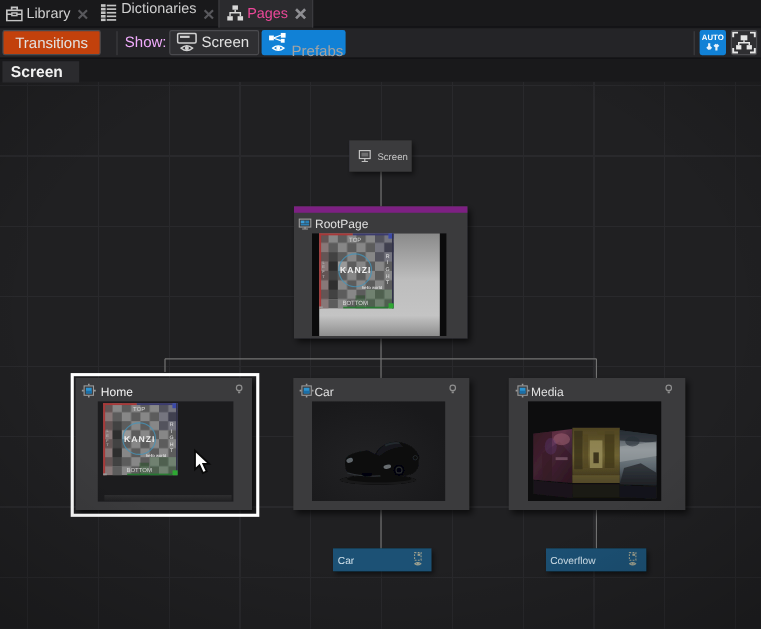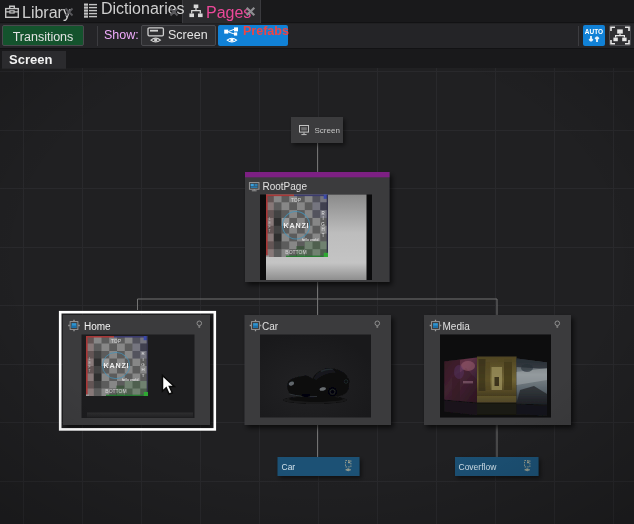--- a/index.html
+++ b/index.html
@@ -1,18 +1,18 @@
 <!DOCTYPE html>
 <html><head><meta charset="utf-8">
 <style>
 html,body{margin:0;padding:0;width:634px;height:524px;background:#202022;overflow:hidden}
 *{box-sizing:border-box}
 body{font-family:"Liberation Sans",sans-serif}
 .abs{position:absolute}
-.tabtxt{font-size:16px;color:#cfcfcf}
+.tabtxt{font-size:12px;color:#cfcfcf}
 .r2txt{font-size:12.5px;color:#e2e2e2}
 </style></head>
 <body>
 
 <div class="abs" style="left:0;top:0;width:634px;height:23px;background:#19191b;border-bottom:1px solid #121214">
 
   <div class="abs" style="left:182px;top:0;width:79px;height:23px;background:#2b2b2e;border-left:1px solid #3a3a3e;border-right:1px solid #3a3a3e"></div>
 
   <svg class="abs" style="left:5px;top:5px" width="14" height="13" viewBox="0 0 14 13">
     <rect x="0.7" y="3.6" width="12.6" height="8.7" fill="none" stroke="#c4c4c4" stroke-width="1.4"></rect>
@@ -52,21 +52,21 @@
     </g>
     <path d="M7 4.1 L7 6.7 M2.7 9.5 L2.7 6.7 L11.3 6.7 L11.3 9.5" fill="none" stroke="#d8d8d8" stroke-width="1.2"></path>
   </svg>
   <span class="abs tabtxt" style="left:206px;top:4px;color:#ec4899">Pages</span>
   <svg class="abs" style="left:245px;top:6px" width="11" height="11" viewBox="0 0 11 11">
     <path d="M1.7 1.7 L9.3 9.3 M9.3 1.7 L1.7 9.3" stroke="#8e8e92" stroke-width="2.2"></path>
   </svg>
 </div>
 
 <div class="abs" style="left:0;top:24px;width:634px;height:24px;background:#242427">
-  <div class="abs" style="left:2px;top:1px;width:82px;height:21px;background:#14532d;border:1px solid #4a4a4e;border-radius:2px;text-align:center;line-height:19px" class2="btn"><span class="r2txt">Transitions</span></div>
+  <div class="abs" style="left:2px;top:1px;width:82px;height:21px;background:#c2410c;border:1px solid #4a4a4e;border-radius:2px;text-align:center;line-height:19px" class2="btn"><span class="r2txt">Transitions</span></div>
   <div class="abs" style="left:97px;top:2px;width:1px;height:20px;background:#3c3c40"></div>
   <span class="abs r2txt" style="left:104px;top:4px;color:#f0abfc">Show:</span>
 
   <div class="abs" style="left:141px;top:1px;width:75px;height:21px;background:#2f2f32;border:1px solid #4a4a4e;border-radius:2px"></div>
   <svg class="abs" style="left:147px;top:3px" width="18" height="17" viewBox="0 0 18 17">
     <rect x="1" y="0.8" width="15.4" height="8" rx="1.2" fill="none" stroke="#d0d0d0" stroke-width="1.3"></rect>
     <rect x="3" y="2.8" width="8" height="1.8" fill="#d0d0d0"></rect>
     <path d="M3.9 13.1 Q8.7 9.2 13.5 13.1 Q8.7 17 3.9 13.1 Z" fill="none" stroke="#d0d0d0" stroke-width="1.1"></path>
     <circle cx="8.7" cy="13.1" r="1.7" fill="#d0d0d0"></circle>
   </svg>
@@ -76,21 +76,21 @@
   <svg class="abs" style="left:223px;top:3px" width="18" height="17" viewBox="0 0 18 17">
     <g fill="#fff">
       <rect x="1.2" y="2.6" width="4" height="4"></rect>
       <rect x="11" y="0.4" width="4" height="4"></rect>
       <rect x="11" y="5.4" width="3.2" height="3.2"></rect>
     </g>
     <path d="M5.2 4.6 L11 2.4 M5.2 4.9 L11 6.9" stroke="#fff" stroke-width="1"></path>
     <path d="M4.2 13.1 Q8.9 9.3 13.6 13.1 Q8.9 16.9 4.2 13.1 Z" fill="none" stroke="#fff" stroke-width="1.1"></path>
     <circle cx="8.9" cy="13.1" r="1.7" fill="#fff"></circle>
   </svg>
-  <span class="abs r2txt" style="left:243px;top:0;color:#ef4444;font-weight:bold">Prefabs</span>
+  <span class="abs r2txt" style="left:243px;top:12px;color:#a3a3a3;font-weight:normal">Prefabs</span>
   <div class="abs" style="left:578px;top:2px;width:1px;height:20px;background:#3c3c40"></div>
 
   <div class="abs" style="left:583px;top:1px;width:22px;height:21px;background:#1181d6;border-radius:2px"></div>
   <svg class="abs" style="left:583px;top:1px" width="22" height="21" viewBox="0 0 22 21">
     <text x="11" y="8.5" font-size="6.5" font-weight="bold" fill="#fff" text-anchor="middle" font-family="Liberation Sans">AUTO</text>
     <path d="M8 11 L8 16 M8 16 L6.2 14.2 M8 16 L9.8 14.2" stroke="#e8f2fa" stroke-width="1.8" fill="none"></path>
     <path d="M14 17 L14 12 M14 12 L12.2 13.8 M14 12 L15.8 13.8" stroke="#e8f2fa" stroke-width="1.8" fill="none"></path>
   </svg>
 
   <div class="abs" style="left:609px;top:1px;width:22px;height:21px;background:#2f2f32;border:1px solid #4a4a4e;border-radius:2px"></div>

